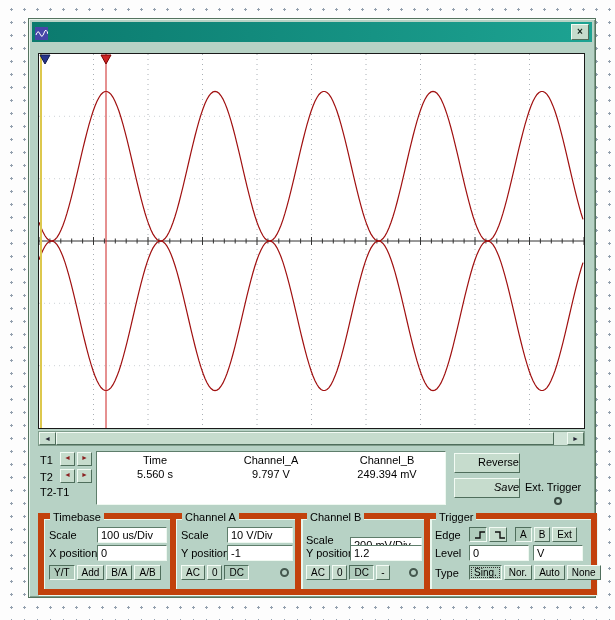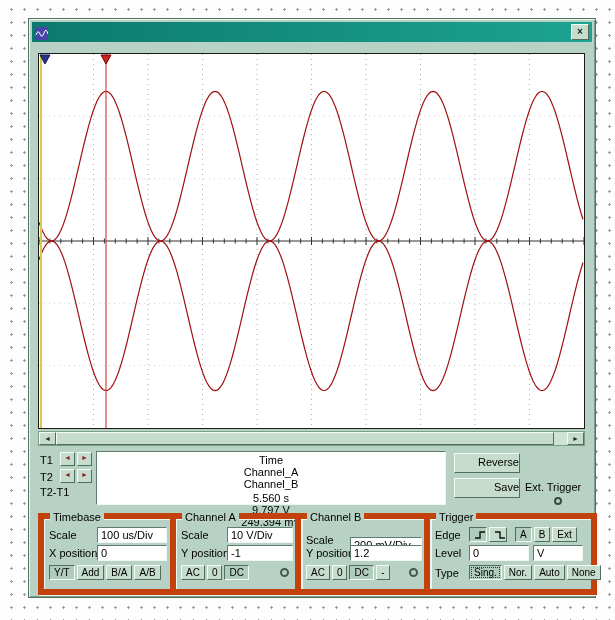--- a/index.html
+++ b/index.html
@@ -29,21 +29,21 @@
   .readout{position:absolute;left:9px;top:432px;width:547px;height:56px;}
   .cursor-ctrls{position:absolute;left:2px;top:0;font-size:11px;}
   .cur-row{display:flex;align-items:flex-end;height:15px;margin-bottom:2px;}
   .cur-row .clabel{width:20px;}
   .abtn{width:13px;height:12px;background:#c6dccd;border:1px solid;
     border-color:#f2fbf4 #4f6e5c #4f6e5c #f2fbf4;font-size:7px;line-height:10px;text-align:center;
     color:#8b2020;margin-right:2px;cursor:default;}
   .t2t1{margin-top:3px;font-size:11px;}
   .ro-box{position:absolute;left:58px;top:0;width:350px;height:54px;background:#fff;
     border:1px solid;border-color:#5e7d6b #eef8f0 #eef8f0 #5e7d6b;box-sizing:border-box;font-size:11px;}
-  .ro-row{display:flex;margin-top:2px;flex-direction:column;}
+  .ro-row{display:flex;margin-top:2px;}
   .ro-col{flex:1;text-align:center;white-space:nowrap;}
   .bigbtn{position:absolute;width:64px;height:18px;background:#c6dccd;border:1px solid;
     border-color:#f2fbf4 #4f6e5c #4f6e5c #f2fbf4;font-size:11px;text-align:right;line-height:16px;cursor:default;}
   .ext-trig{position:absolute;left:487px;top:30px;font-size:11px;}
   .terminal{position:absolute;left:516px;top:46px;width:8px;height:8px;border:2px solid #3a4a42;
     border-radius:50%;box-sizing:border-box;}
   .group{position:absolute;top:494px;height:70px;border:6px solid #c2410c;
     box-shadow:1px 1px 0 #e9f7ee, inset 1px 1px 0 #e9f7ee;}
   .group-label{position:absolute;top:-8px;left:6px;background:#b7d2c5;padding:0 3px;font-size:11px;}
   .row{position:absolute;left:5px;display:flex;align-items:center;}
@@ -182,21 +182,21 @@
           <span class="ro-col">Channel_B</span>
         </div>
         <div class="ro-row">
           <span class="ro-col">5.560 s</span>
           <span class="ro-col">9.797 V</span>
           <span class="ro-col">249.394 mV</span>
         </div>
       </div>
 
       <span class="bigbtn" style="left:416px;top:2px;">Reverse</span>
-      <span class="bigbtn" style="left:416px;top:27px;">Save</span>
+      <span class="bigbtn" style="left:416px;top:27px;font-style:italic;">Save</span>
       <span class="ext-trig">Ext. Trigger</span>
       <span class="terminal"></span>
     </div>
 
     <div class="group" style="left:9px;width:126px;">
       <span class="group-label">Timebase</span>
       <div class="row r1">
         <span class="lbl" style="width:48px;">Scale</span>
         <span class="field" style="width:62px;">100 us/Div</span>
       </div>

